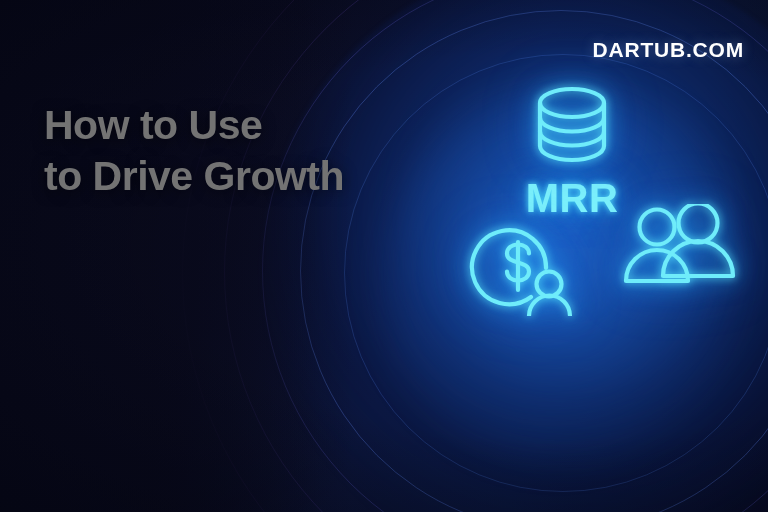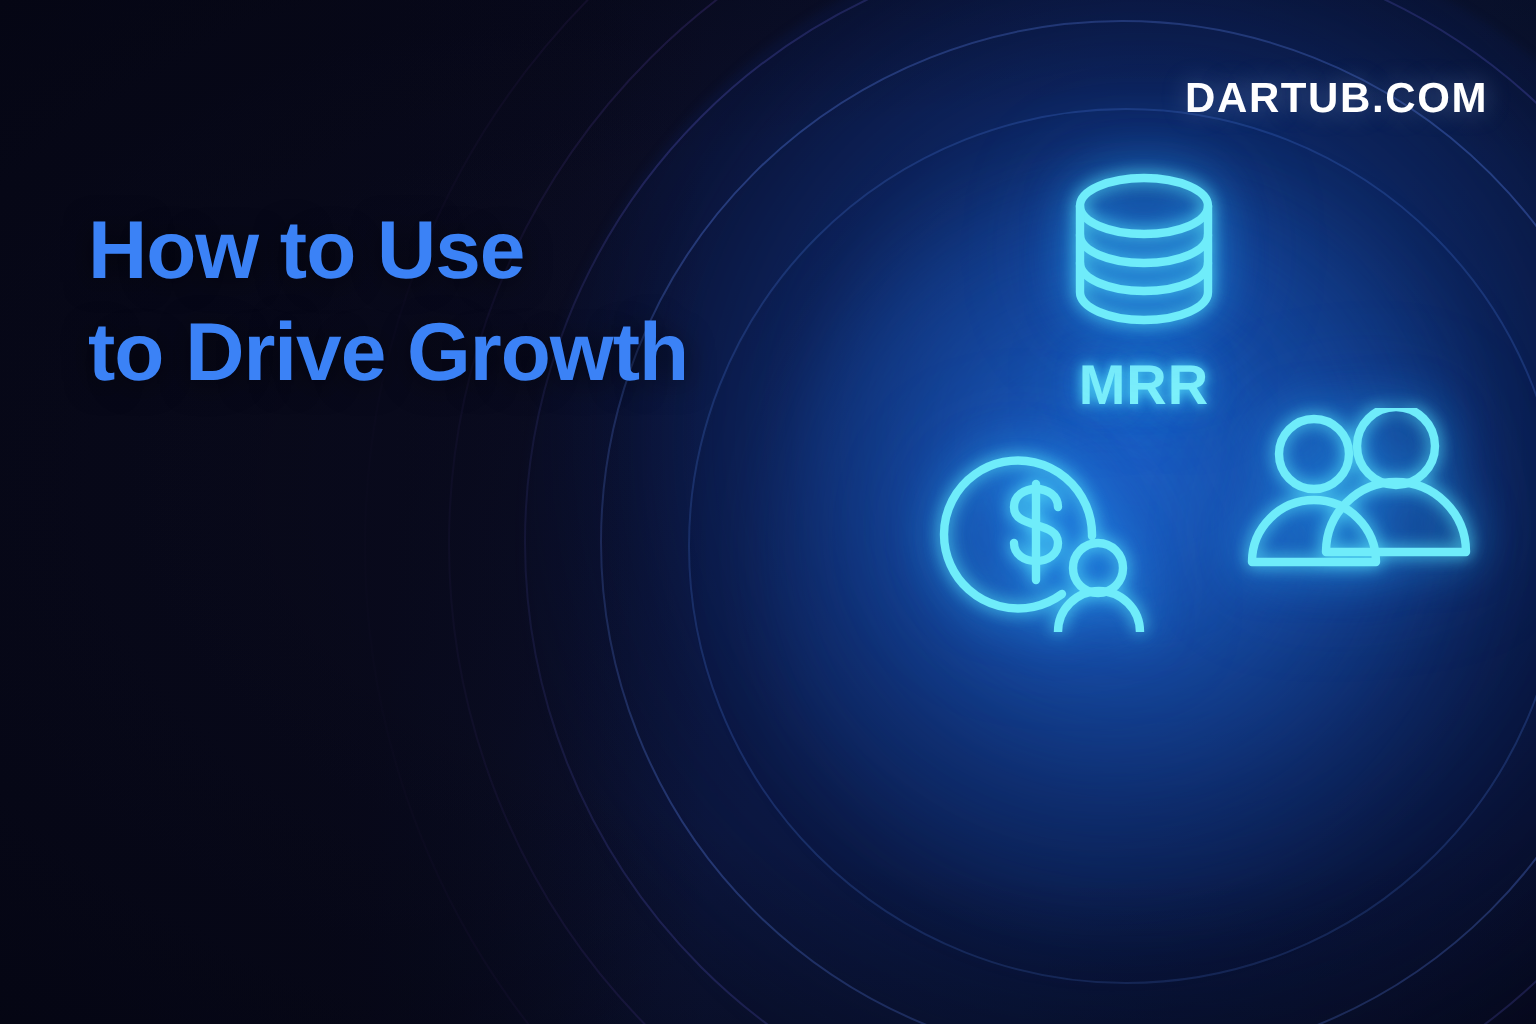--- a/index.html
+++ b/index.html
@@ -91,37 +91,37 @@
     letter-spacing: 0.8px;
     text-shadow: 0 0 12px rgba(160,200,255,0.35);
   }
 
   
   .headline {
     position: absolute;
     left: 44px;
     top: 100px;
     width: 400px;
-    color: #3b82f6;
+    color: #737373;
     font-size: 41px;
     font-weight: bold;
     line-height: 1.24;
     letter-spacing: -0.5px;
     text-shadow: 0 2px 14px rgba(0,0,0,0.55);
   }
   .headline .ln { display: block; white-space: nowrap; }
 
   
   .cluster { position: absolute; left: 440px; top: 70px; width: 320px; height: 330px; }
   .metric { position: absolute; text-align: center; }
   .metric .glyph { display: block; }
   .metric .lbl {
     display: block;
     color: #7df2fb;
-    font-size: 28px;
+    font-size: 40px;
     font-weight: bold;
     letter-spacing: 0.5px;
     line-height: 1;
     text-shadow:
       0 0 6px rgba(90,235,255,0.95),
       0 0 16px rgba(50,190,255,0.75),
       0 0 34px rgba(30,140,255,0.55);
   }
   .neon { filter: drop-shadow(0 0 4px rgba(90,235,255,0.9)) drop-shadow(0 0 11px rgba(40,175,255,0.7)) drop-shadow(0 0 24px rgba(25,120,245,0.45)); }
 

